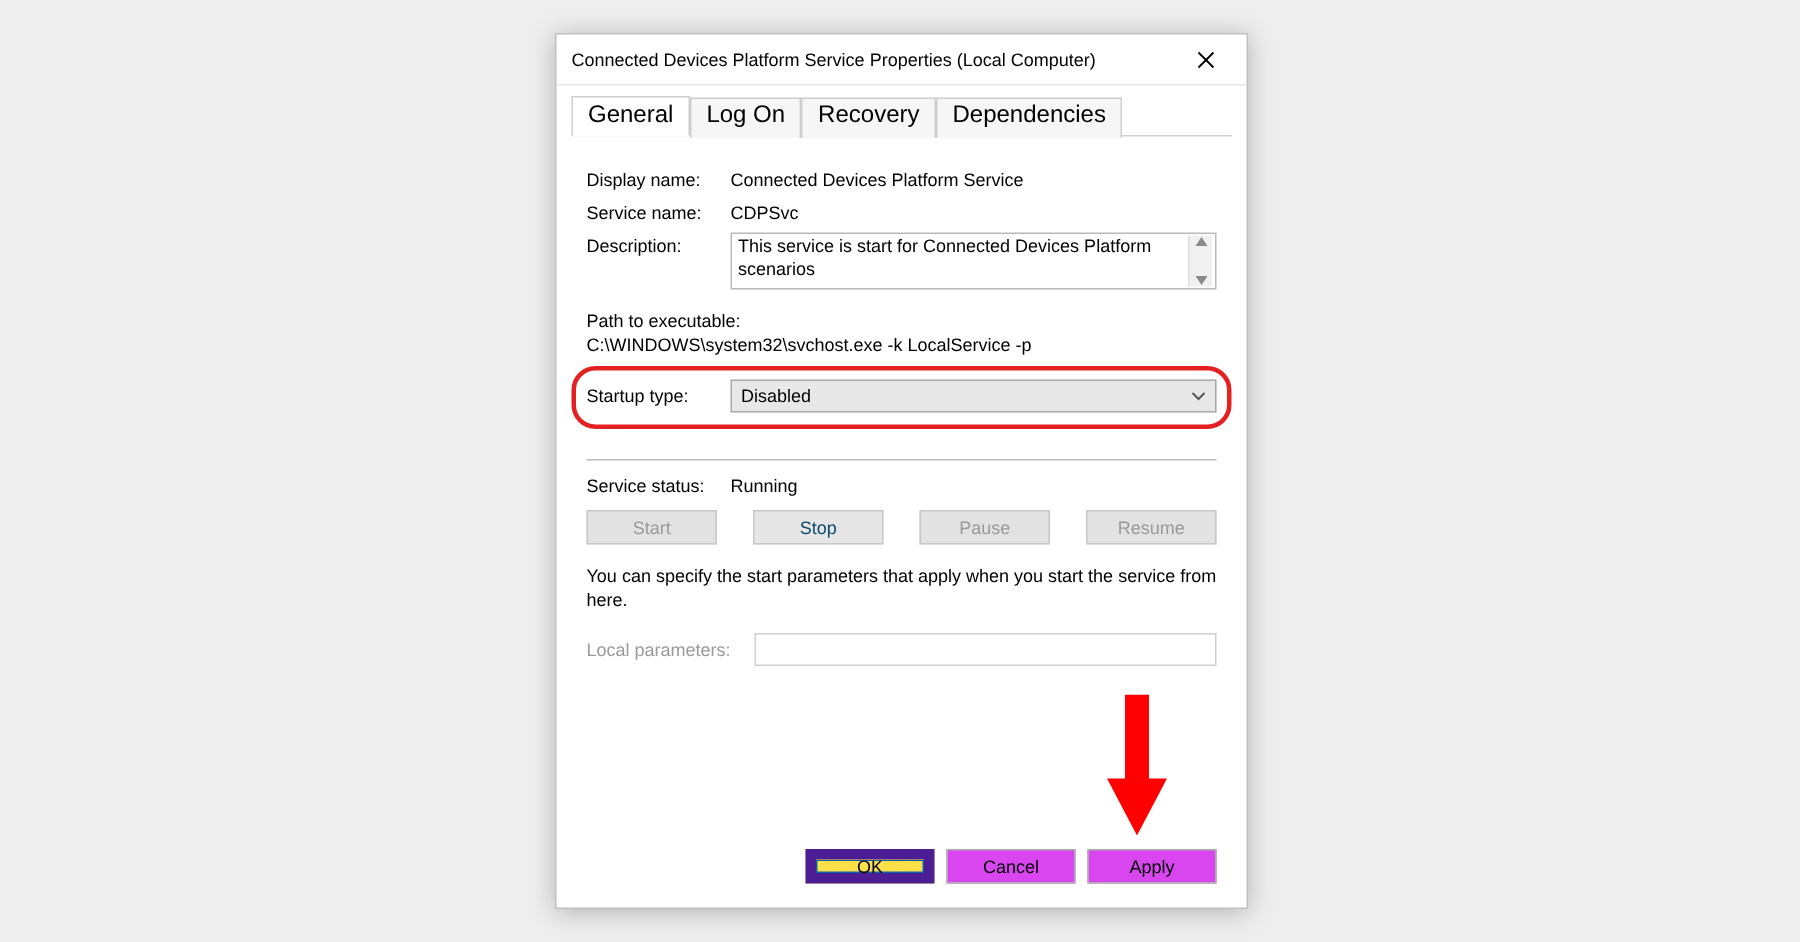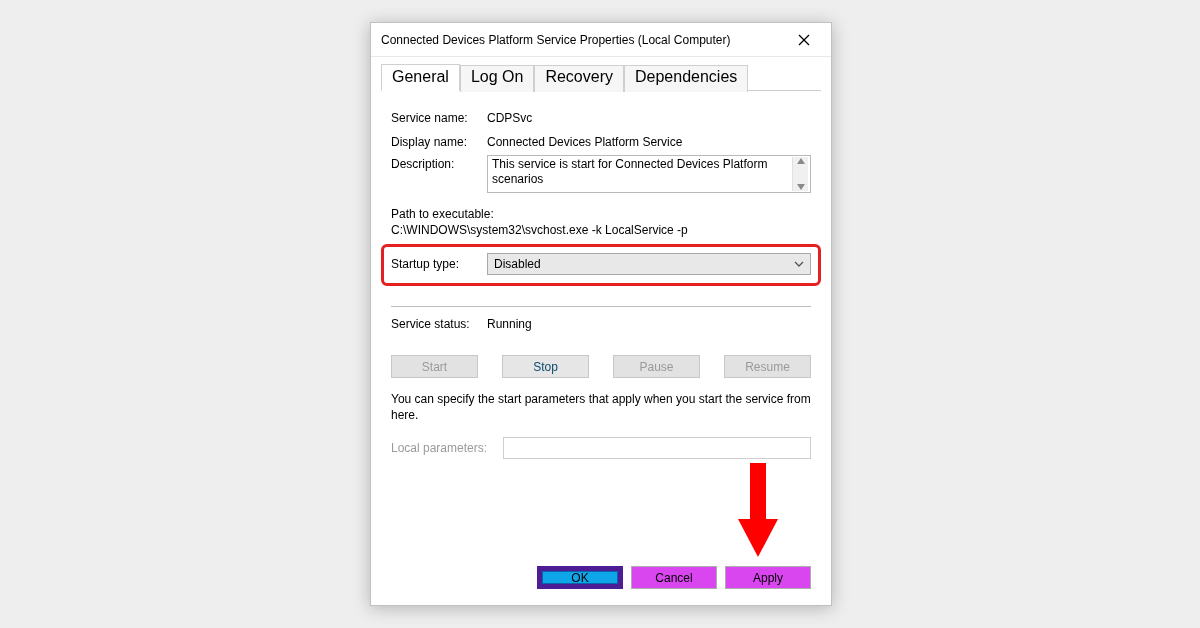--- a/index.html
+++ b/index.html
@@ -92,42 +92,42 @@
     align-items:center;
     color:#888;
     font-size:10px;
     padding:1px 0;
     border-left:1px solid #e0e0e0;
     background:#f0f0f0;
   }
   .path-block { margin-top:14px; line-height:1.3; }
   .startup-row-wrap {
     border:3px solid #e52020;
-    border-radius:6px;
+    border-radius:16px;
     margin:6px -10px 0 -10px;
     padding:6px 7px 8px 7px;
   }
   .startup-row { display:flex; align-items:center; }
   .startup-row .label { width:96px; }
   .select {
     flex:1;
     height:22px;
     border:1px solid #a9a9a9;
     background:#e8e8e8;
     display:flex; align-items:center; justify-content:space-between;
     padding:0 6px 0 6px;
     position:relative;
     cursor:pointer;
   }
   .select .chev { position:absolute; right:6px; top:4px; }
   hr.sep {
     border:none; border-top:1px solid #bdbdbd;
     margin:20px 0 8px 0;
   }
-  .btn-row { display:flex; gap:24px; margin-top:24px; }
+  .btn-row { display:flex; gap:24px; margin-top:9px; }
   .svc-btn {
     flex:1; height:23px;
     background:#e6e6e6;
     border:1px solid #c7c7c7;
     display:flex; align-items:center; justify-content:center;
     font-size:12px;
     color:#0c4a6e;
     cursor:pointer;
   }
   .svc-btn.disabled { color:#9a9a9a; cursor:default; background:#e2e2e2; }
@@ -148,22 +148,22 @@
   }
   .footer .dbtn {
     width:86px; height:23px;
     display:flex; align-items:center; justify-content:center;
     font-size:12px;
     cursor:pointer;
     background:#d946ef;
     border:1px solid #adadad;
   }
   .footer .dbtn.ok {
-    background:#0ea5e9;
-    border:5px solid #4c1d95;
+    background:#fde047;
+    border:7px solid #4c1d95;
     box-shadow:0 0 0 1px #0a64ad inset;
   }
   .arrow-overlay {
     position:absolute;
     left:734px; top:463px;
     width:48px; height:98px;
     pointer-events:none;
   }
   .arrow-overlay svg { width:100%; height:100%; }
 </style>
@@ -184,28 +184,28 @@
 
   <div class="tabs">
     <div class="tab active">General</div>
     <div class="tab">Log On</div>
     <div class="tab">Recovery</div>
     <div class="tab">Dependencies</div>
   </div>
 
   <div class="pane">
 
+    <div class="field-row" style="margin-top:8px;">
+      <div class="label">Display name:</div>
+      <div class="value">Connected Devices Platform Service</div>
+    </div>
+
     <div class="field-row">
       <div class="label">Service name:</div>
       <div class="value">CDPSvc</div>
-    </div>
-
-    <div class="field-row" style="margin-top:8px;">
-      <div class="label">Display name:</div>
-      <div class="value">Connected Devices Platform Service</div>
     </div>
 
     <div class="field-row" style="align-items:flex-start;">
       <div class="label">Description:</div>
       <div class="desc-box">
         <div class="txt">This service is start for Connected Devices Platform scenarios</div>
         <div class="sb">
           <svg width="8" height="6" viewBox="0 0 8 6">
               <polygon points="4,0 8,6 0,6" fill="#8a8a8a"></polygon>
             </svg>

